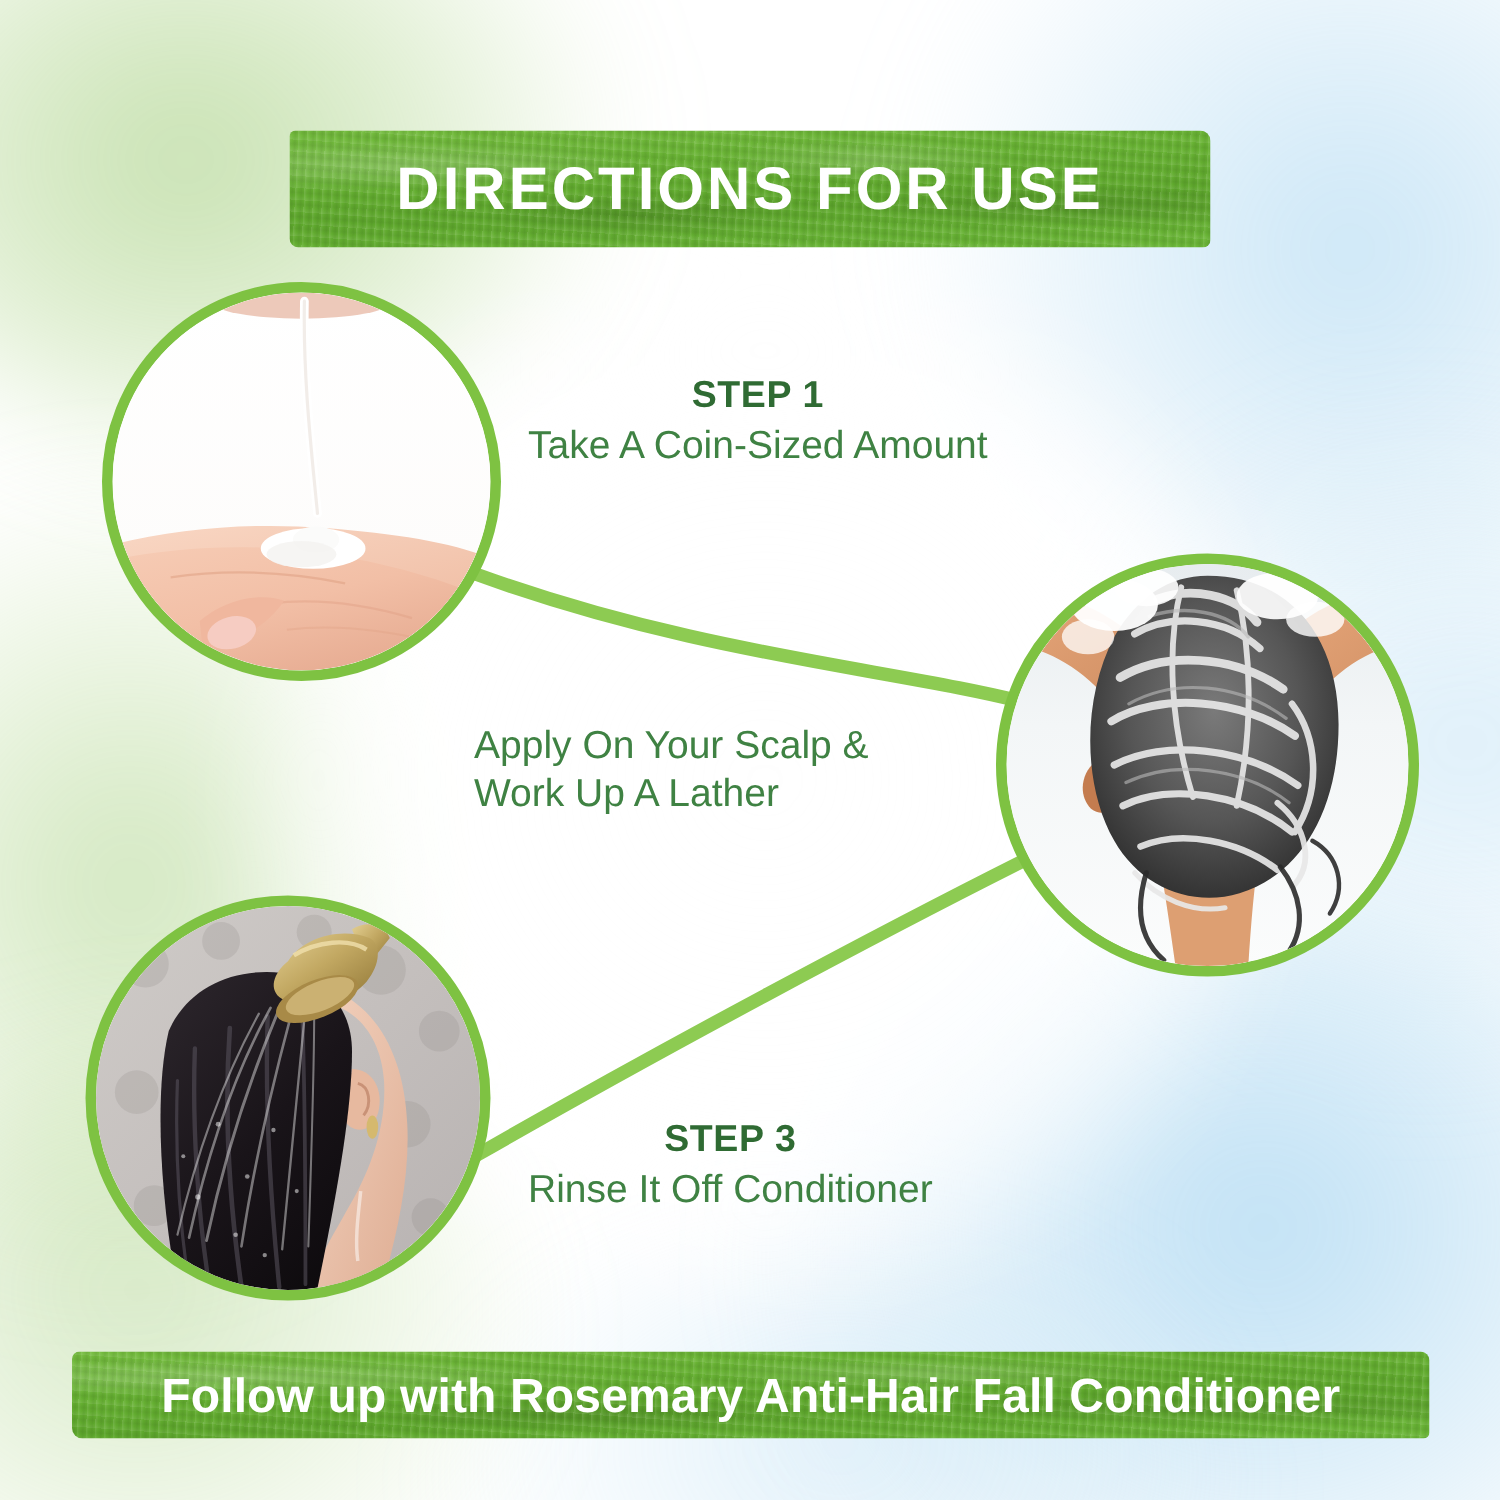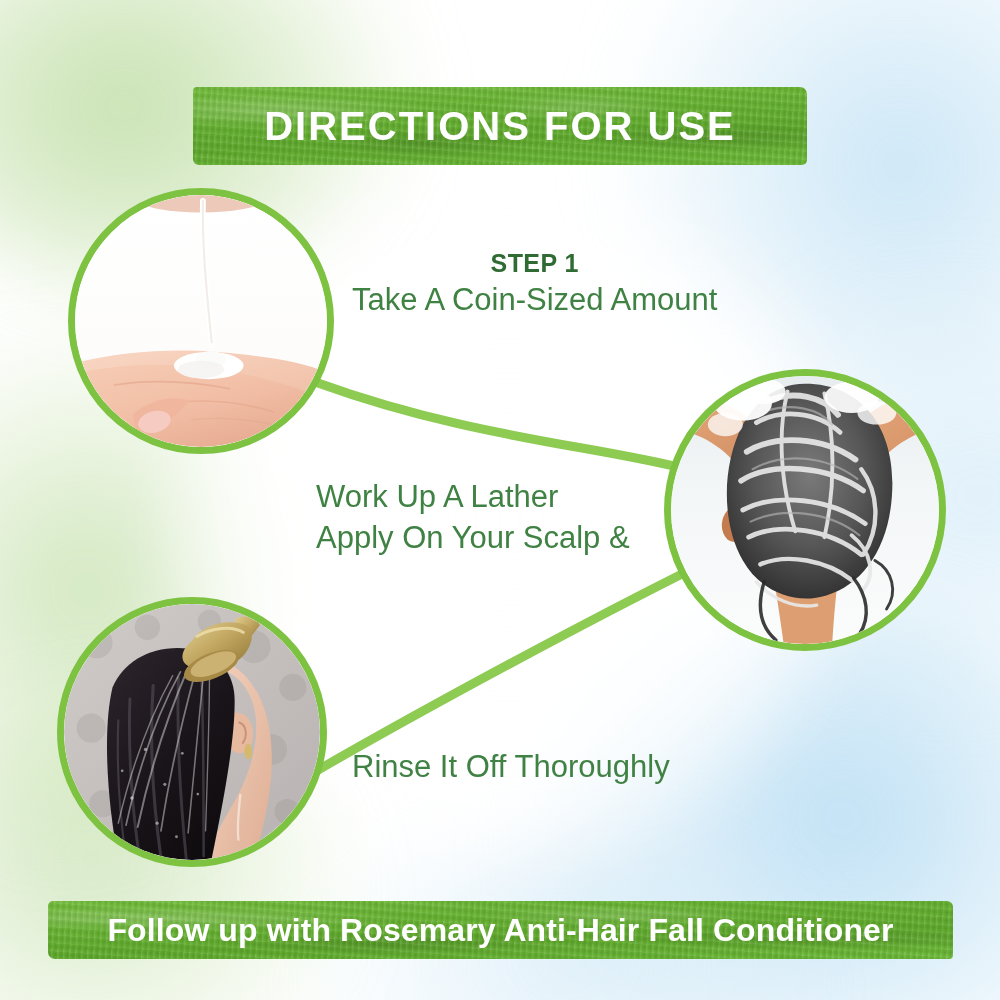--- a/index.html
+++ b/index.html
@@ -165,21 +165,21 @@
   .step-block { position: absolute; z-index: 4; }
   .step-label {
     font-size: 25px;
     font-weight: bold;
     color: #2f6b33;
     letter-spacing: 0.4px;
     line-height: 1.16;
     text-align: center;
   }
   .step-desc {
-    font-size: 31px;
+    font-size: 26px;
     color: #3f8243;
     line-height: 1.22;
     margin-top: 3px;
   }
   #step-1-block { left: 352px; top: 249px; }
   #step-2-block { left: 316px; top: 478px; }
   #step-3-block { left: 352px; top: 745px; }
 </style>
 </head>
 <body>
@@ -319,22 +319,22 @@
         <g stroke="#2b2b2b" fill="none" stroke-linecap="round" opacity="0.9">
           <path d="M 96 212 C 88 238, 92 258, 108 272" stroke-width="3.5"></path>
           <path d="M 188 208 C 202 226, 206 248, 194 266" stroke-width="3.5"></path>
           <path d="M 210 190 C 228 200, 234 222, 222 240" stroke-width="3"></path>
         </g>
       </svg>
     </div>
   </div>
 
   <div class="step-block" id="step-2-block">
+    <div class="step-desc">Apply On Your Scalp &amp;</div>
     <div class="step-desc" style="margin-top:0;">Work Up A Lather</div>
-    <div class="step-desc">Apply On Your Scalp &amp;</div>
   </div>
 
   <div class="photo-circle" id="circle-step-3">
     <div class="photo-inner">
       <svg width="100%" height="100%" viewBox="0 0 264 264" preserveAspectRatio="xMidYMid slice">
         <defs>
           <linearGradient id="tile" x1="0" y1="0" x2="1" y2="1">
             <stop offset="0%" stop-color="#cfcbc8"></stop>
             <stop offset="50%" stop-color="#c4bfbd"></stop>
             <stop offset="100%" stop-color="#b7b2b1"></stop>
@@ -413,21 +413,22 @@
         <ellipse cx="152" cy="64" rx="30" ry="13" fill="#a88a47" transform="rotate(-22 152 64)"></ellipse>
         <ellipse cx="154" cy="62" rx="25" ry="10" fill="#cbb172" transform="rotate(-22 154 62)"></ellipse>
         <path d="M 136 34 C 152 24, 174 22, 186 30" stroke="#f0e0ad" stroke-width="3" fill="none" opacity="0.8"></path>
 
         <path d="M 182 196 C 180 214, 178 230, 180 244" stroke="#ffffff" stroke-width="2.4" fill="none" opacity="0.5"></path>
       </svg>
     </div>
   </div>
 
   <div class="step-block" id="step-3-block">
-    <div class="step-desc">Rinse It Off Thoroughly</div>
+    <div class="step-label">STEP 3</div>
+    <div class="step-desc">Rinse It Off Conditioner</div>
   </div>
 
   <div class="banner" id="bottom-banner">
     <div class="banner-bg"></div>
     <div class="banner-text">Follow up with Rosemary Anti-Hair Fall Conditioner</div>
   </div>
 
 </div>
 
 </body></html>

